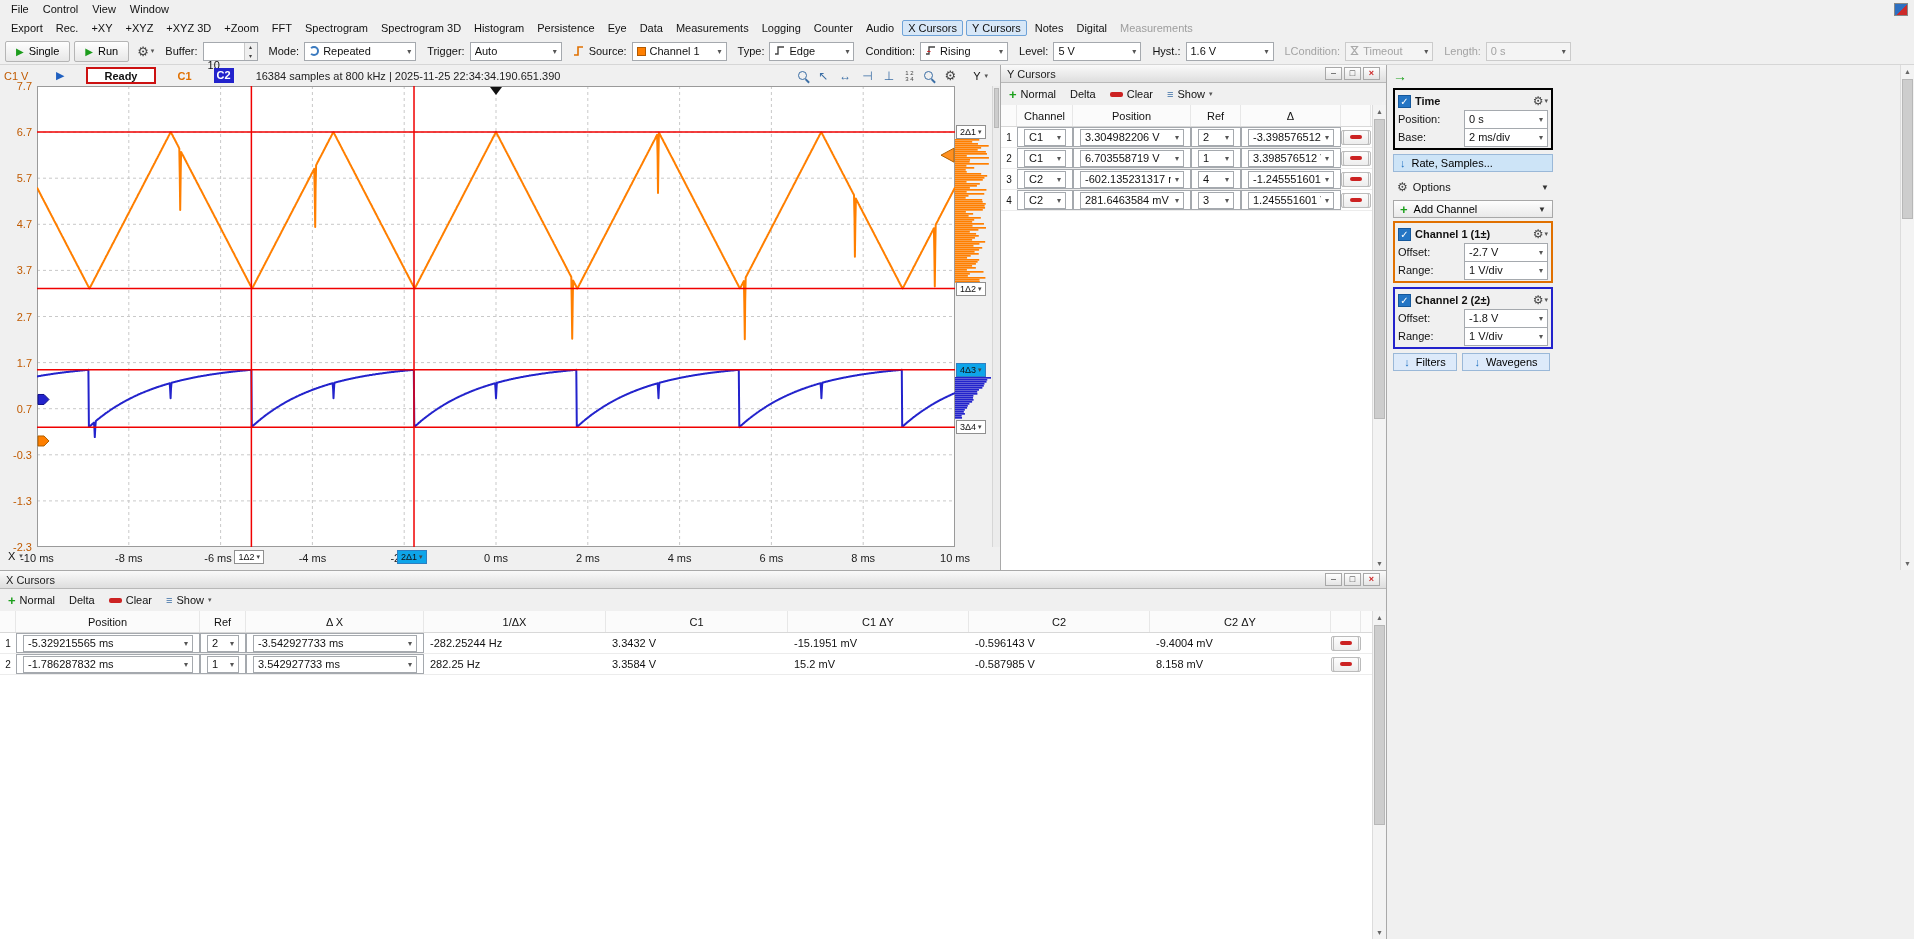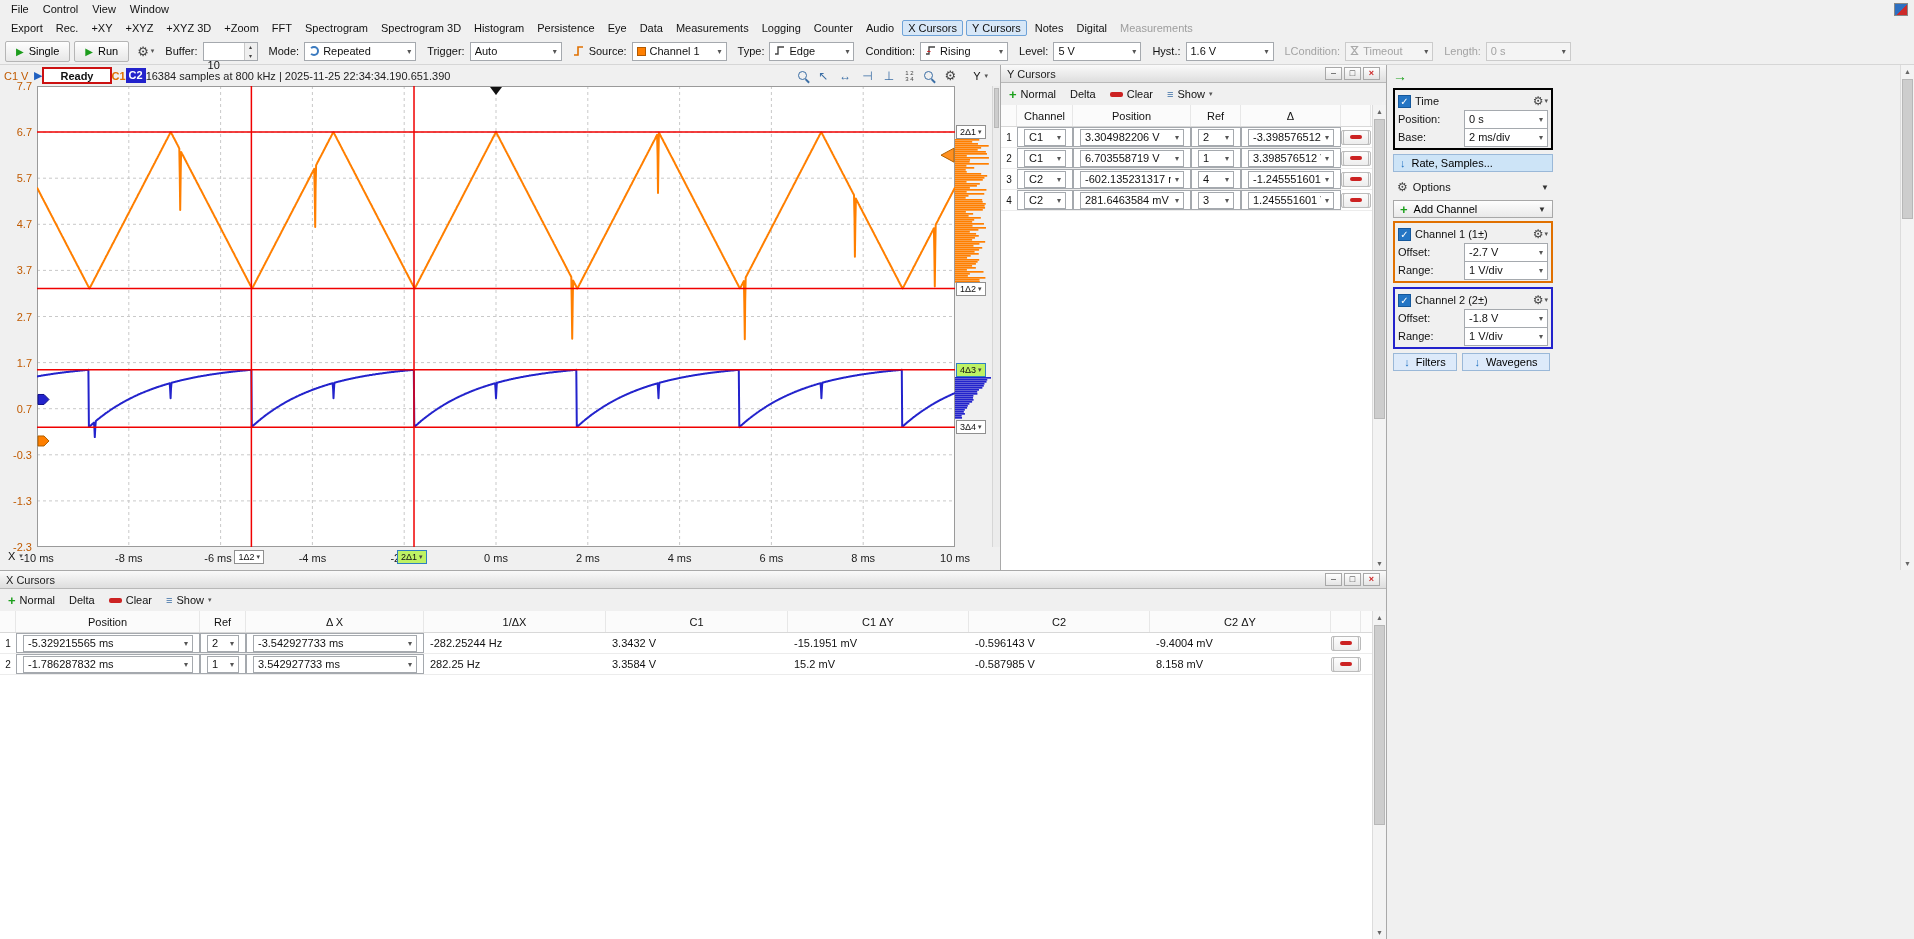--- a/index.html
+++ b/index.html
@@ -37,42 +37,42 @@
 .repeat-ic{width:10px;height:10px;border:2px solid #3a7abf;border-radius:50%;border-left-color:transparent;display:inline-block}
 
 
 .content{display:flex;height:874px}
 .left-col{width:1386px;display:flex;flex-direction:column}
 .top-row{display:flex;height:505px}
 .sidebar{width:528px;border-left:1px solid #a9a9a9;position:relative;padding:2px 0 0 4px}
 
 
 .scope{width:1000px;display:flex;flex-direction:column}
-.scope-header{height:21px;display:flex;align-items:center;gap:0;padding:0 2px}
+.scope-header{height:21px;display:flex;align-items:center;gap:22px;padding:0 2px}
 .c1v-label{color:#c05a00;width:32px;padding-left:2px}
 .hdr-arrow{color:#2060c0;font-size:11px}
 .ready-box{border:2px solid #cc1111;background:#fff;padding:0 16px;height:17px;display:flex;align-items:center}
 .ready-box span{font-weight:bold}
 .c1-chip{color:#e07000;font-weight:bold}
 .c2-chip{background:#2323cc;color:#fff;font-weight:bold;padding:0 3px;height:15px;line-height:15px}
 .info{color:#222}
 .hdr-icons{margin-left:auto;display:flex;align-items:center;gap:11px;padding-right:4px}
 .hico{color:#3b6ea5;font-size:12px;line-height:12px}
 .mag{width:9px;height:9px;border:1.5px solid #3b6ea5;border-radius:50%;position:relative;display:inline-block}
 .mag::after{content:'';position:absolute;width:5px;height:1.5px;background:#3b6ea5;transform:rotate(45deg);right:-4px;bottom:-2px}
 .ch1234{font-size:6px;line-height:6px;color:#444;text-align:center}
 .axis-btn{display:inline-flex;align-items:center;gap:4px;padding:1px 6px;color:#111}
 .plot-wrap{height:461px;position:relative}
 #ylabels{position:absolute;left:0;top:0;width:36px;height:461px}
 .ytick{position:absolute;right:4px;color:#c05a00}
 #plot{position:absolute;left:37px;top:0}
 .strip{position:absolute;left:955px;top:0;width:37px;height:461px}
 #hist{position:absolute;left:0;top:0}
 .marker{position:absolute;height:14px;display:inline-flex;align-items:center;background:#fff;border:1px solid #8f8f8f;font-size:9px;padding:0 3px;gap:2px;z-index:3;white-space:nowrap}
-.marker.selected{background:#bef264;border-color:#2e7fc1}
+.marker.selected{background:#0ea5e9;border-color:#2e7fc1}
 .mk-arr{font-size:7px;color:#444}
 .plot-sb{position:absolute;left:992px;top:0;width:8px;height:461px;background:#ececec;border-left:1px solid #d6d6d6}
 .plot-sb .sb-thumb{top:2px;height:40px}
 .xaxis{height:23px;position:relative}
 .xtick{position:absolute;top:5px;transform:translateX(-50%);color:#1a1a1a;white-space:nowrap}
 .xaxis .axis-btn{position:absolute;left:2px;top:2px}
 .xaxis .marker{top:3px}
 
 
 .panel{display:flex;flex-direction:column;background:#f0f0f0}
@@ -109,21 +109,21 @@
 .side-sb{position:absolute;right:0;top:0;height:505px}
 
 
 .side-arrow{color:#1ca01c;font-weight:bold;font-size:14px;margin-left:2px}
 .side-box{width:160px;margin:3px 0 4px 2px;background:#f0f0f0;padding:2px 3px}
 .time-box{border:2px solid #000}
 .ch1-box{border:2px solid #e07000}
 .ch2-box{border:2px solid #2323cc}
 .side-row{display:flex;align-items:center;height:18px;gap:4px}
 .side-lbl{width:54px}
-.side-title{font-weight:normal}
+.side-title{font-weight:bold}
 .cb{width:13px;height:13px;background:#2475c4;border:1px solid #15589c;color:#fff;font-size:10px;line-height:12px;text-align:center;display:inline-block}
 .gear-mini{margin-left:auto;color:#444;font-size:12px;display:inline-flex;align-items:center;gap:1px}
 .side-row .dd{width:84px;margin-left:auto}
 .side-btn{display:flex;align-items:center;gap:6px;width:160px;height:18px;margin:2px 0 2px 2px;border:1px solid #9ab8d8;background:#ddeafa;padding:0 6px;font-family:inherit;font-size:11px}
 .side-btn.rate{background:#cde4f7}
 .side-btn.addch{background:linear-gradient(#fefefe,#e9e9e9);border:1px solid #a8a8a8}
 .dl{color:#1f70c1;font-weight:bold}
 .side-opt{width:160px;height:18px;display:flex;align-items:center;gap:5px;margin:6px 0 4px 2px;padding:0 4px}
 .opt-arr{margin-left:auto;font-size:8px;color:#333}
 .side-btn-row{display:flex;gap:5px;margin:4px 0 0 2px}

